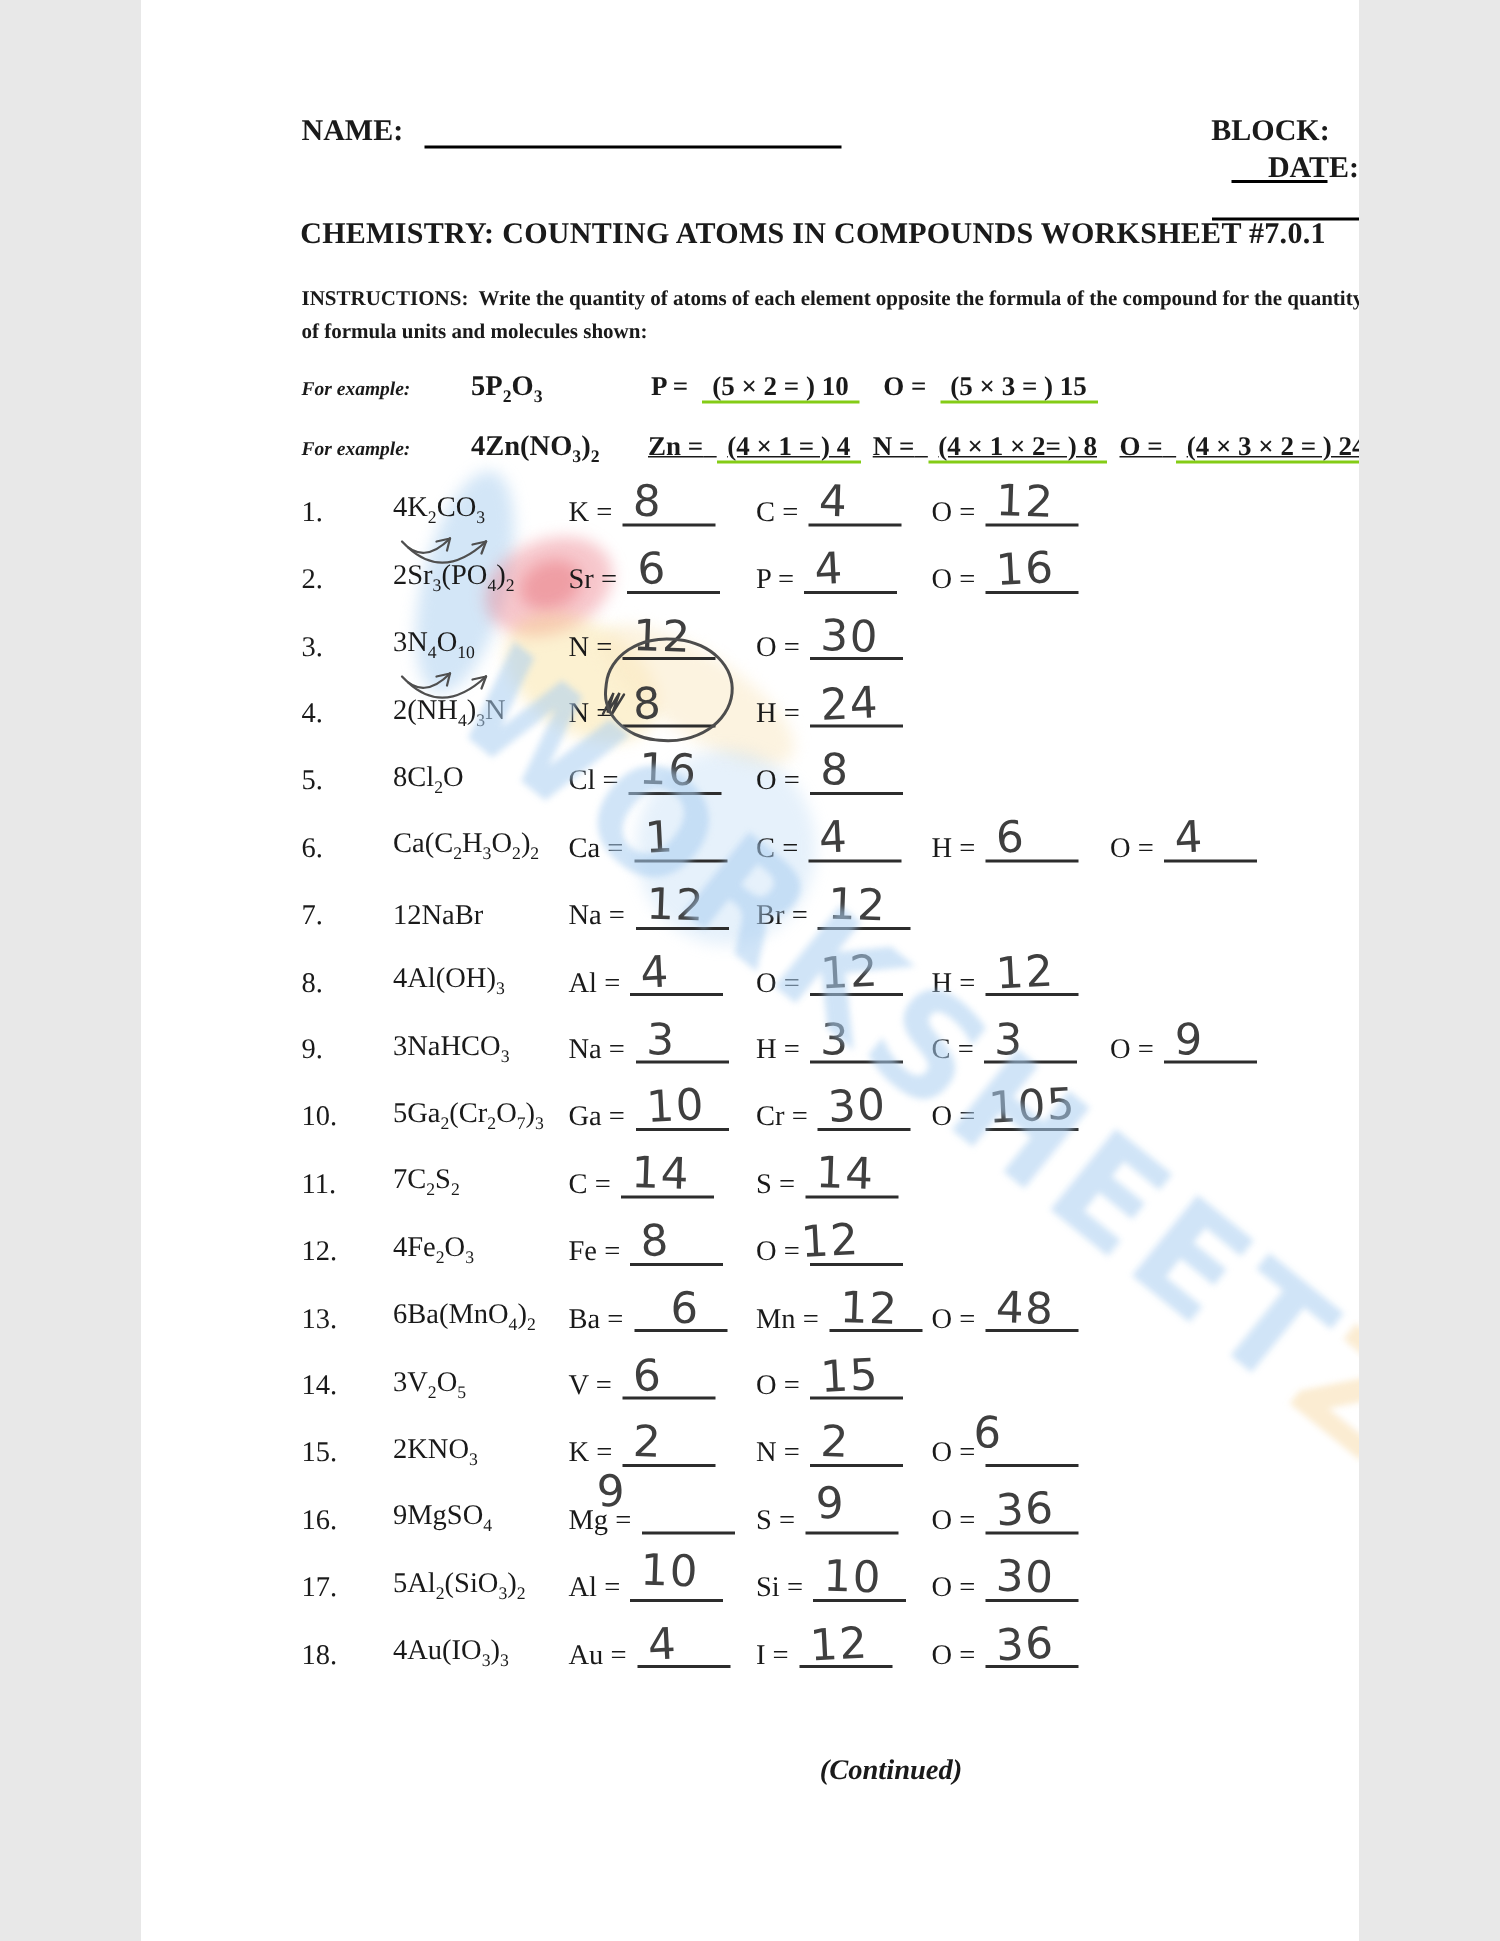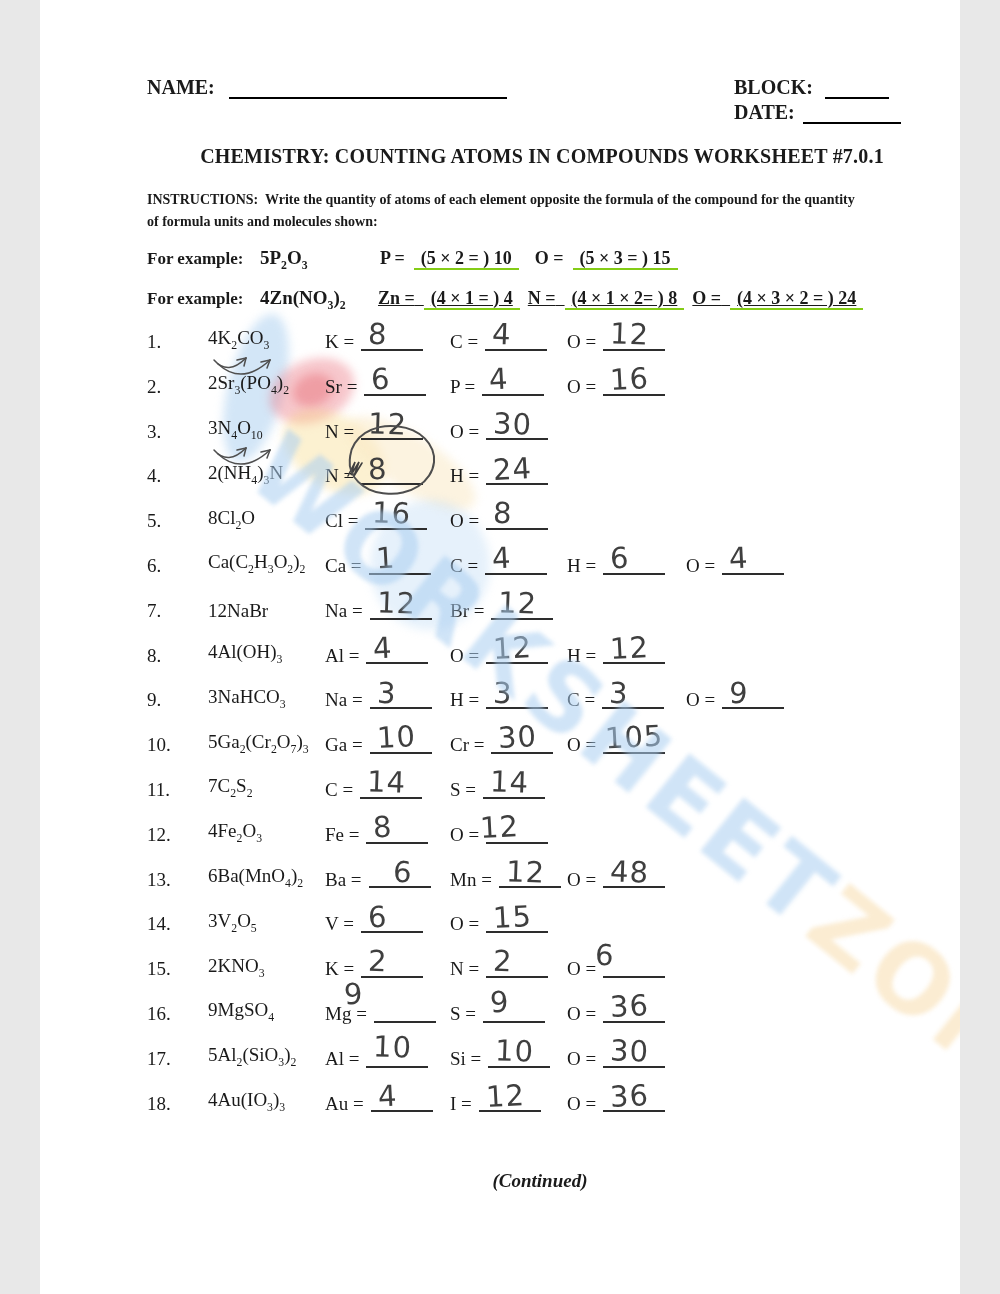--- a/index.html
+++ b/index.html
@@ -1,17 +1,17 @@
 <!DOCTYPE html>
 <html><head>
 <meta charset="utf-8">
 <style>
   html,body { margin:0; padding:0; background:#e8e8e8; }
   .page {
-    position:relative; width:920px; height:1294px; margin:0 auto;
+    position:relative; width:812px; height:1294px; margin:0 auto;
     background:#ffffff; overflow:hidden;
     font-family:"Liberation Serif", serif; color:#1a1a1a;
   }
   .content { position:relative; z-index:1; }
 
   
   .name-row { position:absolute; left:107px; top:76px; font-weight:bold; font-size:20px; }
   .u { display:inline-block; border-bottom:2px solid #000; height:17px; vertical-align:bottom; }
   .u-name { width:278px; margin-left:14px; }
   .block-row { position:absolute; left:694px; top:76px; font-weight:bold; font-size:20px;text-align:center; }
@@ -21,21 +21,21 @@
 
   .title { position:absolute; left:0; top:145px; width:100%; text-align:center;
            font-weight:bold; font-size:20px; letter-spacing:0.2px;padding-left:42px; }
 
   .instructions { position:absolute; left:107px; top:189px; width:712px;
                   font-weight:bold; font-size:14px; line-height:1.6; }
 
   
   .examples { position:absolute; left:107px; top:247px; }
   .exrow { display:flex; align-items:baseline; height:40px; font-weight:bold; white-space:nowrap; }
-  .exlabel { font-size:17px; width:113px; flex:0 0 auto; }
+  .exlabel { font-style:italic; font-size:13px; width:113px; flex:0 0 auto; }
   .exformula { font-size:19px; width:120px; flex:0 0 auto; }
   .expart { font-size:18px; margin-right:16px; }
   .exrow.second .exformula { width:118px; }
   .exrow.second .expart { margin-right:8px;text-decoration:underline; }
   .exans { border-bottom:2px solid #84cc16; padding:0 7px; }
   sub { font-size:0.62em; }
 
   
   #problems { position:absolute; left:107px; top:308px; }
   .prow { display:flex; align-items:flex-end; height:44.8px; white-space:nowrap; }

